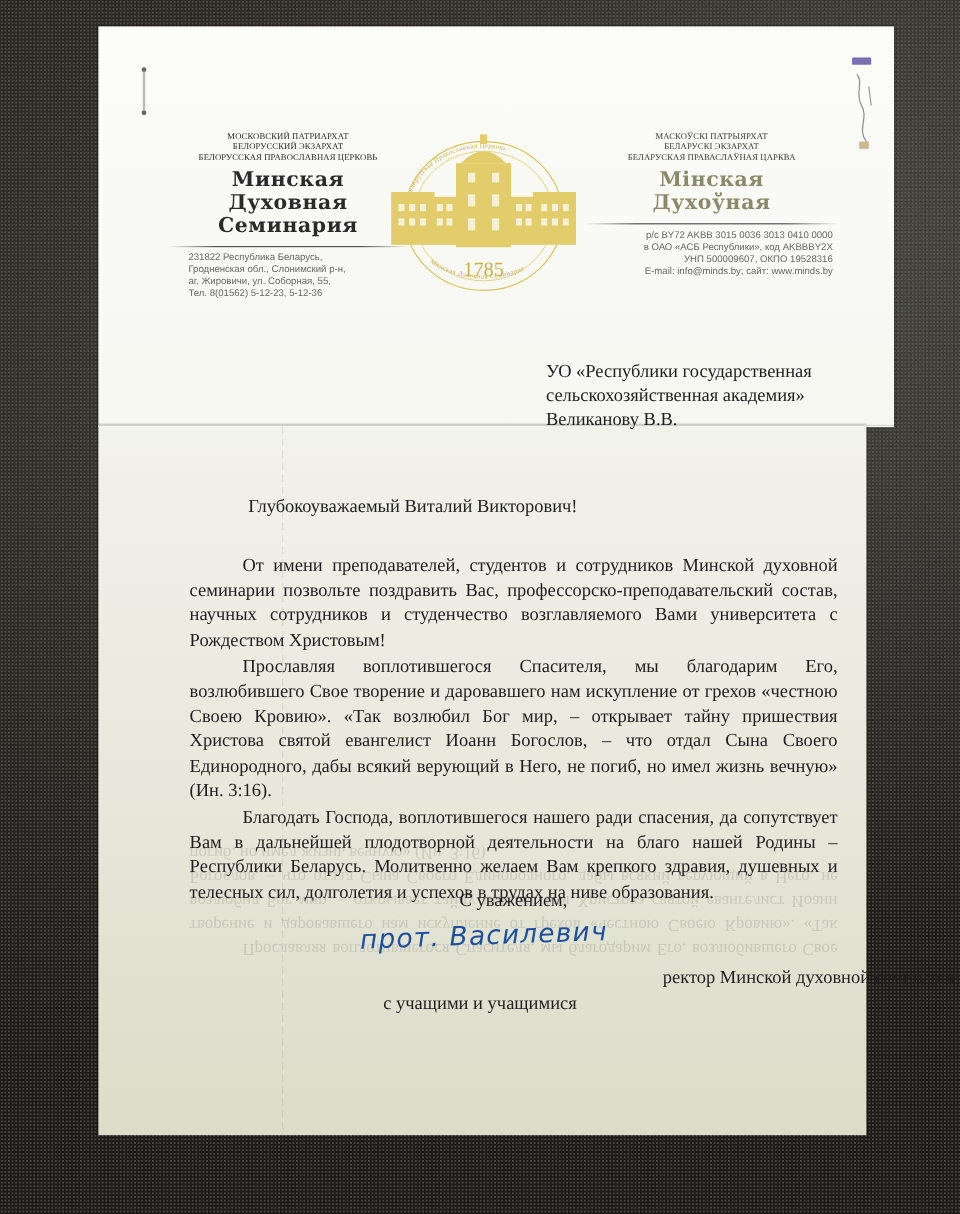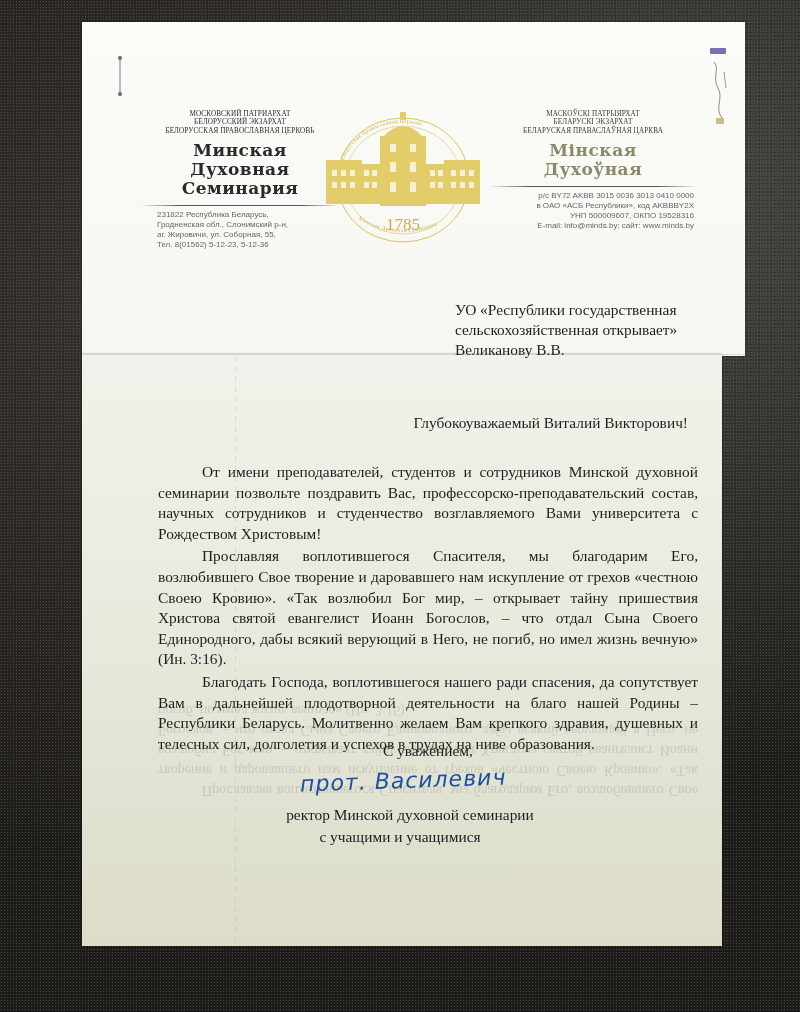--- a/index.html
+++ b/index.html
@@ -47,29 +47,29 @@
   .lh-title { font-family:"DejaVu Serif", serif; font-size:17px; line-height:19px; margin-top:6px; letter-spacing:.5px; font-weight:bold; }
   .lh-right .lh-title { color:#8a8a6a; font-weight:bold; }
   .lh-rule { height:1px; background:linear-gradient(90deg,transparent,#555 20%,#555 80%,transparent); margin:7px 0 4px; }
   .lh-addr { font-family:"Liberation Sans", sans-serif; font-size:8px; line-height:10px; color:#666; text-align:left; padding-left:17px; }
   .lh-right .lh-addr { text-align:right; padding-left:0; padding-right:4px; }
 
   .emblem { position:absolute; left:318px; top:108px; width:170px; height:140px; }
 
   
   .addressee { position:absolute; left:455px; top:300px; font-size:15.4px; line-height:20px; color:#1e1e1e; }
-  .salutation { position:absolute; left:0; width:688px; top:414px; text-align:right; font-size:15.4px; color:#1e1e1e; }
+  .salutation { position:absolute; left:0; width:688px; top:414px; text-align:center; font-size:15.4px; color:#1e1e1e; }
   .letter-body { position:absolute; left:158px; top:462px; width:540px; font-size:15.4px; line-height:20.6px; color:#1e1e1e; text-align:justify; }
   .letter-body p { margin:0 0 2px 0; text-indent:44px; }
   .closing { position:absolute; left:383px; top:742px; font-size:15.4px; color:#1e1e1e; }
   .signature {
     position:absolute; left:300px; top:768px; font-family:"DejaVu Sans", sans-serif; font-style:italic;
     font-size:22px; color:#1d4fa0; letter-spacing:1px; transform:rotate(-2deg);
   }
-  .sig-title { position:absolute; left:0; width:800px; top:806px; text-align:center; font-size:15.4px; color:#1e1e1e; padding-left:20px; box-sizing:border-box; }
+  .sig-title { position:absolute; left:0; width:800px; top:806px; text-align:right; font-size:15.4px; color:#1e1e1e; padding-left:20px; box-sizing:border-box; }
   .sig-subtitle { position:absolute; left:0; width:800px; top:828px; text-align:center; font-size:15.4px; color:#1e1e1e; box-sizing:border-box; }
 
   .show-through {
     position:absolute; left:158px; top:700px; width:540px; font-size:14px; line-height:20px;
     color:rgba(60,60,50,.16); transform:scaleY(-1); text-align:justify; pointer-events:none;
   }
   .left-dashed { position:absolute; left:235px; top:356px; width:1px; height:590px; background:repeating-linear-gradient(180deg,rgba(0,0,0,.08) 0 6px,transparent 6px 10px); }
 </style>
 </head>
 <body>
@@ -171,21 +171,21 @@
   <div class="lh-addr">
     <div>р/с BY72 AKBB 3015 0036 3013 0410 0000</div>
     <div>в ОАО «АСБ Республики», код AKBBBY2X</div>
     <div>УНП 500009607, ОКПО 19528316</div>
     <div>E-mail: info@minds.by; сайт: www.minds.by</div>
   </div>
 </div>
 
 <div class="addressee">
   <div>УО «Республики государственная</div>
-  <div>сельскохозяйственная открывает»</div>
+  <div>сельскохозяйственная академия»</div>
   <div>Великанову В.В.</div>
 </div>
 
 <div class="salutation">Глубокоуважаемый Виталий Викторович!</div>
 
 <div class="show-through">
   <p style="margin:0;text-indent:44px;">Прославляя воплотившегося Спасителя, мы благодарим Его, возлюбившего Свое творение и даровавшего нам искупление от грехов «честною Своею Кровию». «Так возлюбил Бог мир, – открывает тайну пришествия Христова святой евангелист Иоанн Богослов, – что отдал Сына Своего Единородного, дабы всякий верующий в Него, не погиб, но имел жизнь вечную» (Ин. 3:16).</p>
 </div>
 
 <div class="letter-body">

